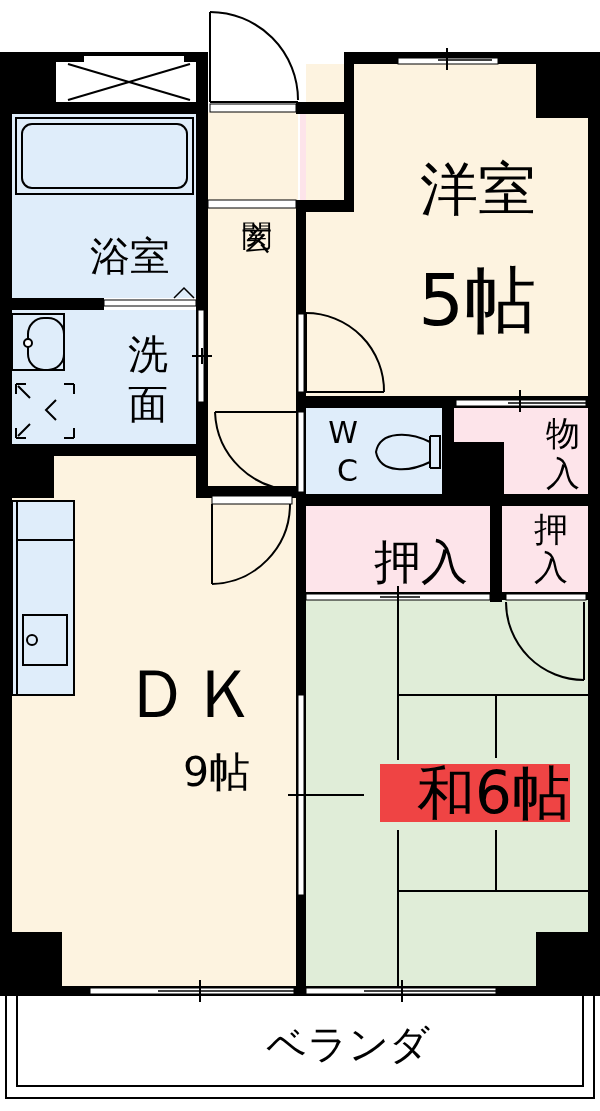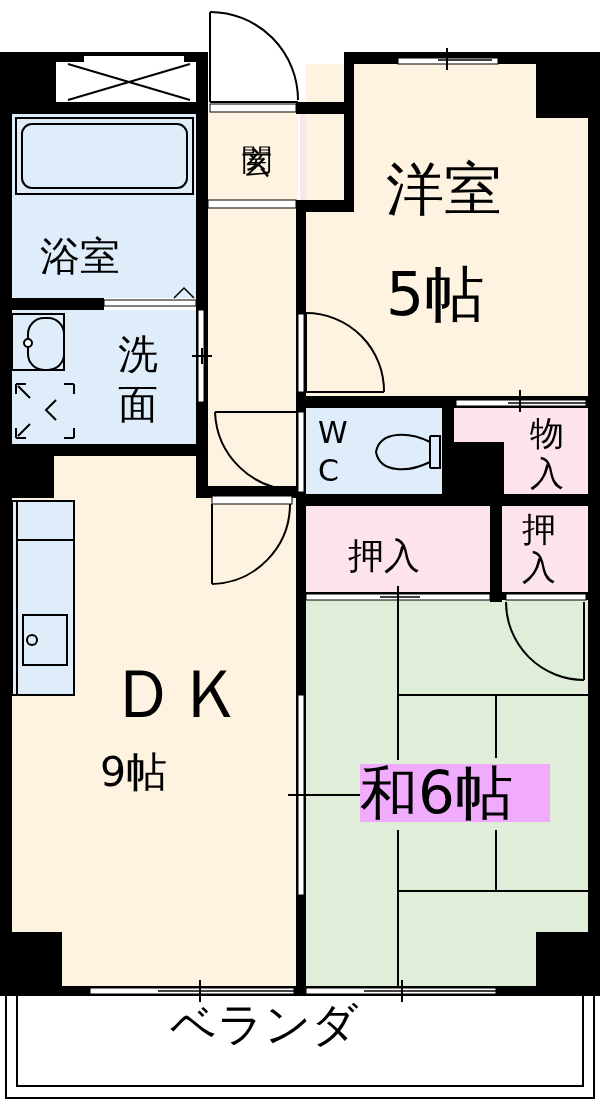--- a/index.html
+++ b/index.html
@@ -1,19 +1,19 @@
 <!DOCTYPE html>
 <html><head>
 <meta charset="utf-8">
 <style>
   html, body { margin:0; padding:0; background:#ffffff; }
   body { width:600px; height:1111px; position:relative; overflow:hidden; font-family:"DejaVu Sans", sans-serif; }
   .wall { position:absolute; background:#000; }
   .room { position:absolute; }
-  .lbl { position:absolute; color:#000; text-align:left; line-height:1; font-family:"DejaVu Sans", sans-serif; }
+  .lbl { position:absolute; color:#000; text-align:right; line-height:1; font-family:"DejaVu Sans", sans-serif; }
   svg { position:absolute; left:0; top:0; }
 </style>
 </head>
 <body>
 
 <div class="room" style="left:208px;top:112px;width:90px;height:88px;background:#fdf3e0;"></div>
 <div class="room" style="left:300px;top:114px;width:44px;height:86px;background:#fde4ea;"></div>
 <div class="room" style="left:208px;top:206px;width:88px;height:290px;background:#fdf3e0;"></div>
 <div class="room" style="left:12px;top:114px;width:184px;height:184px;background:#dfedfa;"></div>
 <div class="room" style="left:12px;top:310px;width:184px;height:134px;background:#dfedfa;"></div>
@@ -175,31 +175,31 @@
 </svg>
 
 <div class="lbl" style="left:236px;top:122px;width:36px;font-size:30px;writing-mode:vertical-rl;height:76px;">玄関</div>
 
 <div class="lbl" style="left:40px;top:236px;width:130px;font-size:40px;">浴室</div>
 
 <div class="lbl" style="left:118px;top:334px;width:50px;font-size:40px;">洗</div>
 <div class="lbl" style="left:118px;top:384px;width:50px;font-size:40px;">面</div>
 
 <div class="lbl" style="left:386px;top:160px;width:150px;font-size:58px;">洋室</div>
-<div class="lbl" style="left:386px;top:264px;width:150px;font-size:60px;">5帖</div>
+<div class="lbl" style="left:386px;top:264px;width:150px;font-size:72px;">5帖</div>
 
 <div class="lbl" style="left:318px;top:418px;width:40px;font-size:30px;">W</div>
 <div class="lbl" style="left:318px;top:456px;width:40px;font-size:30px;">C</div>
 
 <div class="lbl" style="left:530px;top:416px;width:50px;font-size:34px;">物</div>
 <div class="lbl" style="left:530px;top:456px;width:50px;font-size:34px;">入</div>
 
 <div class="lbl" style="left:110px;top:660px;width:150px;font-size:68px;">ＤＫ</div>
 <div class="lbl" style="left:100px;top:752px;width:150px;font-size:41px;">9帖</div>
 
-<div class="lbl" style="left:348px;top:538px;width:130px;font-size:36px;">押入</div>
+<div class="lbl" style="left:338px;top:538px;width:130px;font-size:47px;">押入</div>
 
 <div class="lbl" style="left:522px;top:512px;width:46px;font-size:34px;">押</div>
 <div class="lbl" style="left:522px;top:550px;width:46px;font-size:34px;">入</div>
 
-<div class="lbl" style="left:360px;top:764px;width:190px;font-size:58px;background:#f0abfc;">和6帖</div>
-
-<div class="lbl" style="left:170px;top:1001px;width:260px;font-size:46px;">ベランダ</div>
+<div class="lbl" style="left:380px;top:764px;width:190px;font-size:58px;background:#ef4444;">和6帖</div>
+
+<div class="lbl" style="left:170px;top:1024px;width:260px;font-size:40px;">ベランダ</div>
 
 </body></html>

